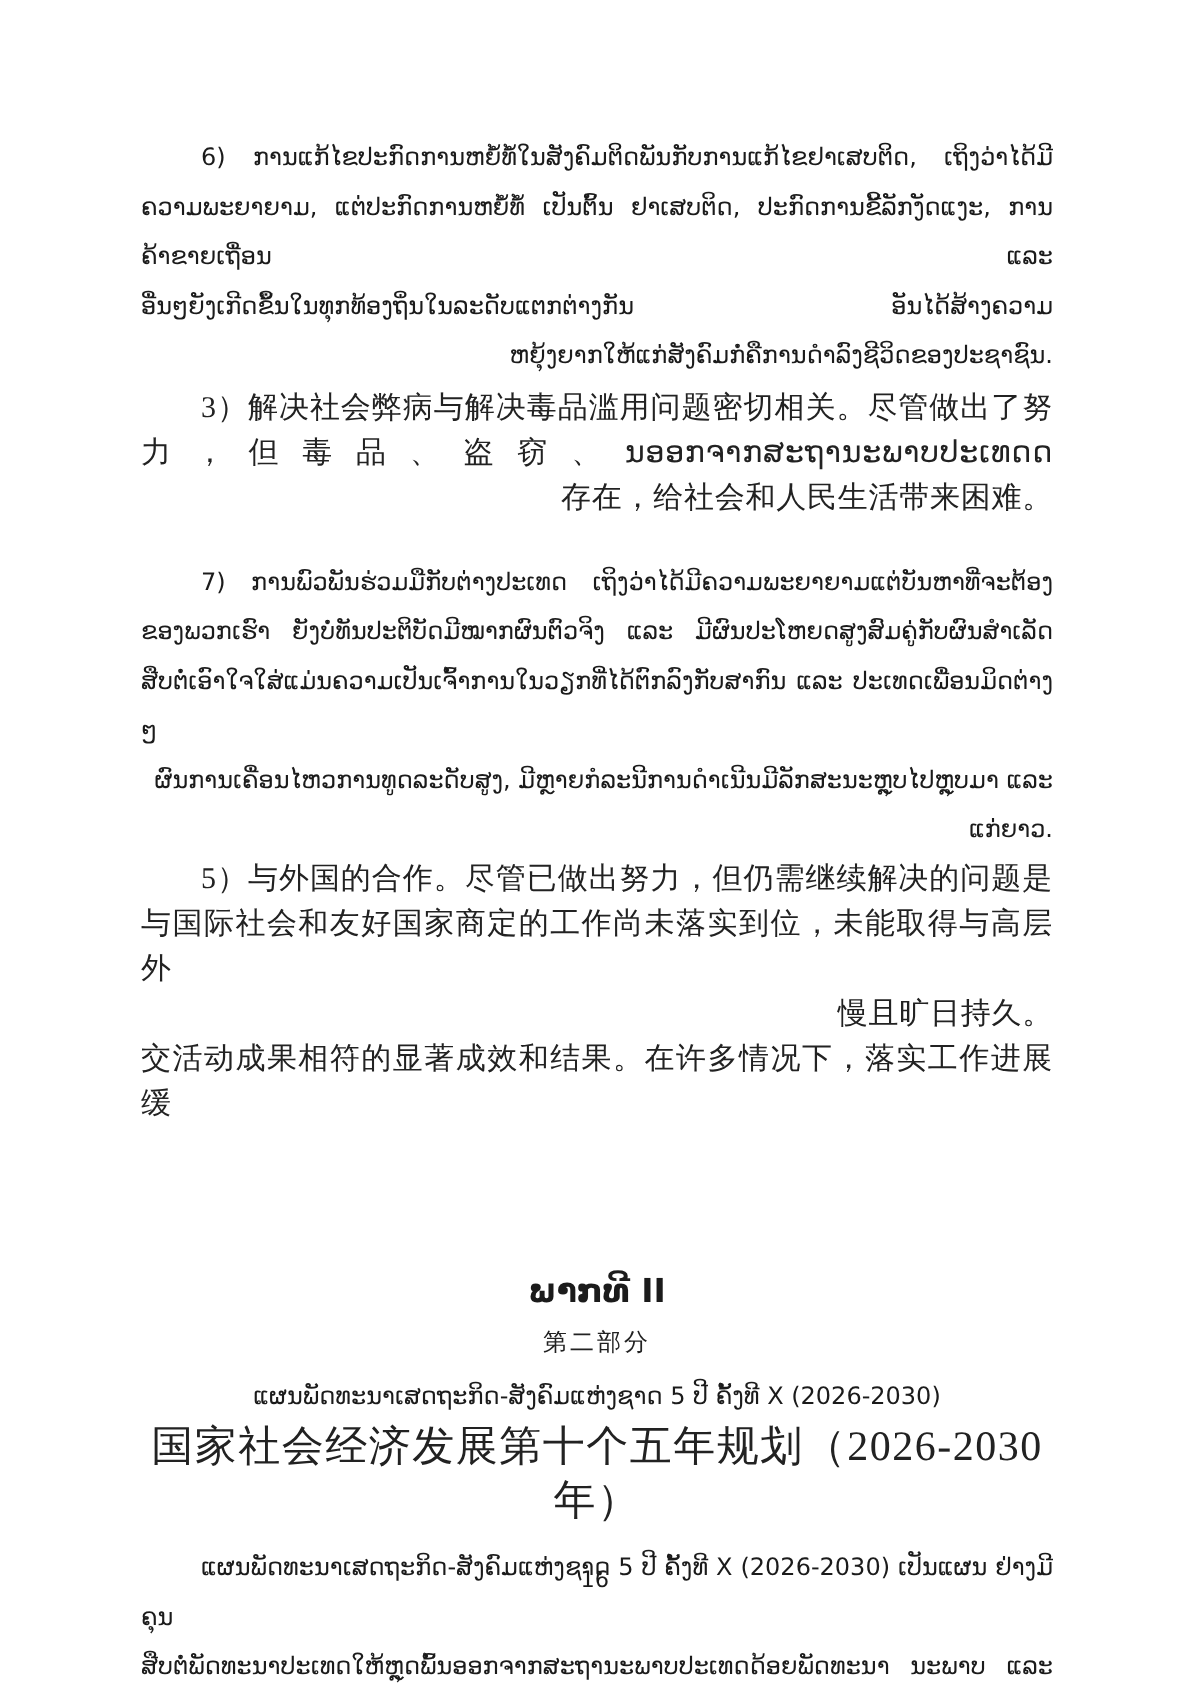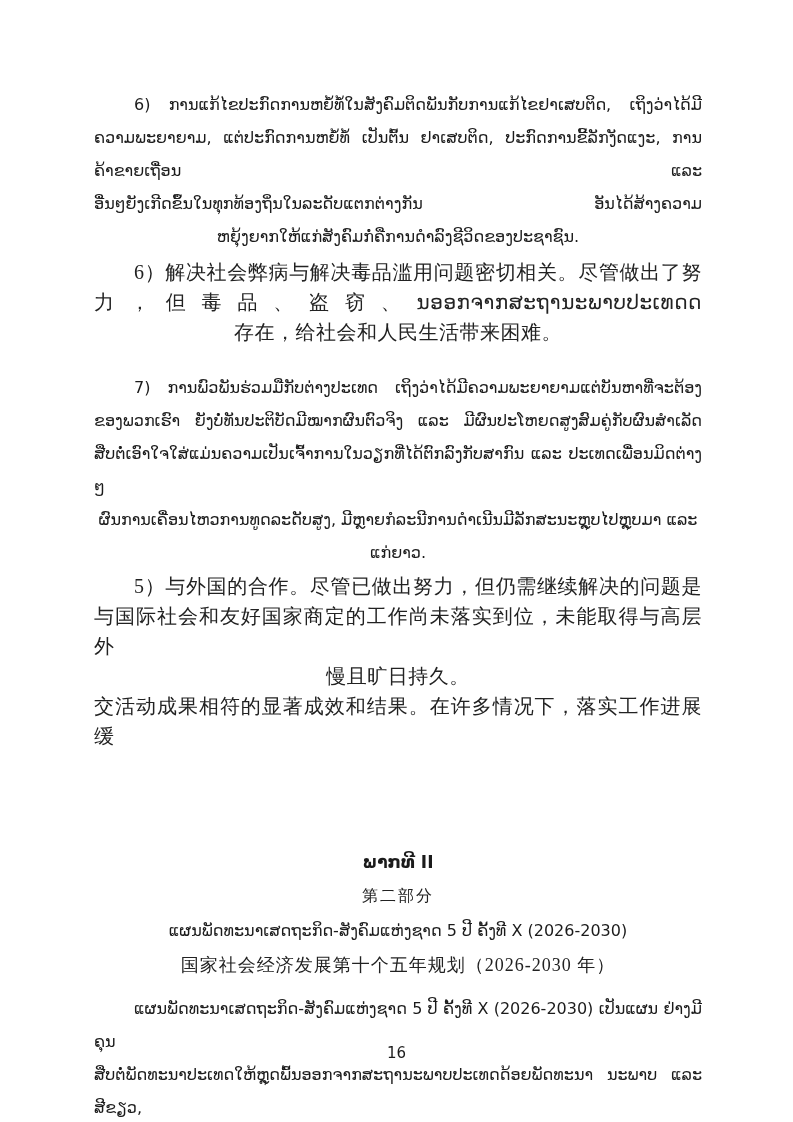--- a/index.html
+++ b/index.html
@@ -35,54 +35,54 @@
     font-size: 20px;
     line-height: 30px;
     letter-spacing: 0.5px;
     color: #222222;
   }
   .para { margin: 0; }
   .para.p6-zh  { margin-top: 4px; }
   .para.p7-lao { margin-top: 24px; }
   .para.p7-zh  { margin-top: 2px; }
 
-  .line { text-align: center; white-space: normal; }
+  .line { text-align: right; white-space: normal; }
   .line.fill { text-align: justify; text-align-last: justify; }
   .lao .line.indent { text-indent: 40px; }
   .zh  .line.indent { text-indent: 2em; }
 
   
   .part-block {
     margin-top: 96px;
     text-align: center;
   }
   .part-title-lao {
     font-family: "DejaVu Sans", sans-serif;
     font-weight: bold;
-    font-size: 17px;
+    font-size: 22px;
     line-height: 30px;
     color: #1b1b1b;
   }
   .part-title-zh {
     font-family: "Liberation Serif", serif;
     font-size: 16px;
     line-height: 38px;
     letter-spacing: 2px;
     color: #222222;
   }
   .plan-title-lao {
     font-family: "DejaVu Sans", sans-serif;
     font-weight: normal;
     font-size: 16px;
     line-height: 32px;
     color: #1b1b1b;
   }
   .plan-title-zh {
     font-family: "Liberation Serif", serif;
-    font-size: 18px;
+    font-size: 28px;
     line-height: 36px;
     letter-spacing: 1px;
     color: #222222;
   }
   .body-para { margin-top: 9px; }
 
   .page-number {
     position: absolute;
     bottom: 60px;
     left: 0;
@@ -100,21 +100,21 @@
   <div class="content">
 
     <div class="para lao p6-lao">
         <div class="line fill indent">6)  ການແກ້ໄຂປະກົດການຫຍໍ້ທໍ້ໃນສັງຄົມຕິດພັນກັບການແກ້ໄຂຢາເສບຕິດ, ເຖິງວ່າໄດ້ມີ</div>
         <div class="line fill">ຄວາມພະຍາຍາມ, ແຕ່ປະກົດການຫຍໍ້ທໍ້ ເປັນຕົ້ນ ຢາເສບຕິດ, ປະກົດການຂີ້ລັກງັດແງະ, ການຄ້າຂາຍເຖື່ອນ ແລະ</div>
         <div class="line fill">ອື່ນໆຍັງເກີດຂຶ້ນໃນທຸກທ້ອງຖິ່ນໃນລະດັບແຕກຕ່າງກັນ ອັນໄດ້ສ້າງຄວາມ</div>
         <div class="line">ຫຍຸ້ງຍາກໃຫ້ແກ່ສັງຄົມກໍ່ຄືການດຳລົງຊີວິດຂອງປະຊາຊົນ.</div>
       </div>
 
     <div class="para zh p6-zh">
-        <div class="line fill indent">6）解决社会弊病与解决毒品滥用问题密切相关。尽管做出了努</div>
+        <div class="line fill indent">3）解决社会弊病与解决毒品滥用问题密切相关。尽管做出了努</div>
         <div class="line fill">力，但毒品、盗窃、ນອອກຈາກສະຖານະພາບປະເທດດ</div>
         <div class="line">存在，给社会和人民生活带来困难。</div>
       </div>
 
     <div class="para lao p7-lao">
         <div class="line fill indent">7)  ການພົວພັນຮ່ວມມືກັບຕ່າງປະເທດ ເຖິງວ່າໄດ້ມີຄວາມພະຍາຍາມແຕ່ບັນຫາທີ່ຈະຕ້ອງ</div>
         <div class="line fill">ຂອງພວກເຮົາ ຍັງບໍ່ທັນປະຕິບັດມີໝາກຜົນຕົວຈິງ ແລະ ມີຜົນປະໂຫຍດສູງສົມຄູ່ກັບຜົນສຳເລັດ</div>
         <div class="line fill">ສືບຕໍ່ເອົາໃຈໃສ່ແມ່ນຄວາມເປັນເຈົ້າການໃນວຽກທີ່ໄດ້ຕົກລົງກັບສາກົນ ແລະ ປະເທດເພື່ອນມິດຕ່າງໆ</div>
         <div class="line">ຜົນການເຄື່ອນໄຫວການທູດລະດັບສູງ, ມີຫຼາຍກໍລະນີການດຳເນີນມີລັກສະນະຫຼຸບໄປຫຼຸບມາ ແລະ ແກ່ຍາວ.</div>
       </div>

